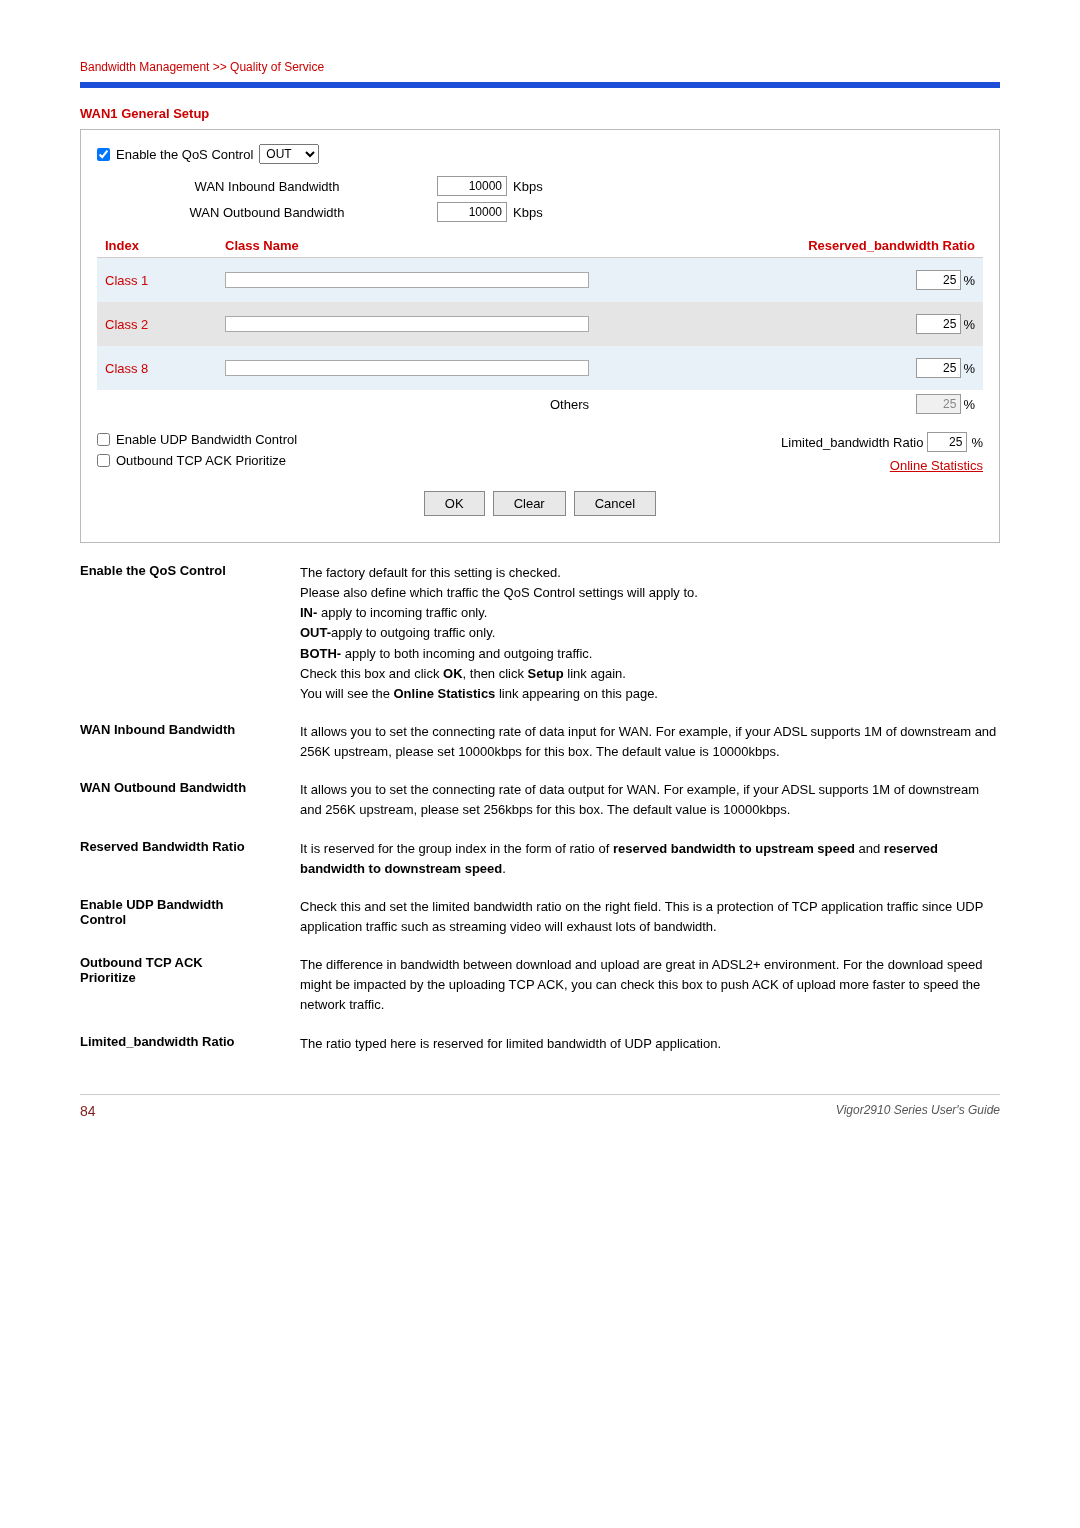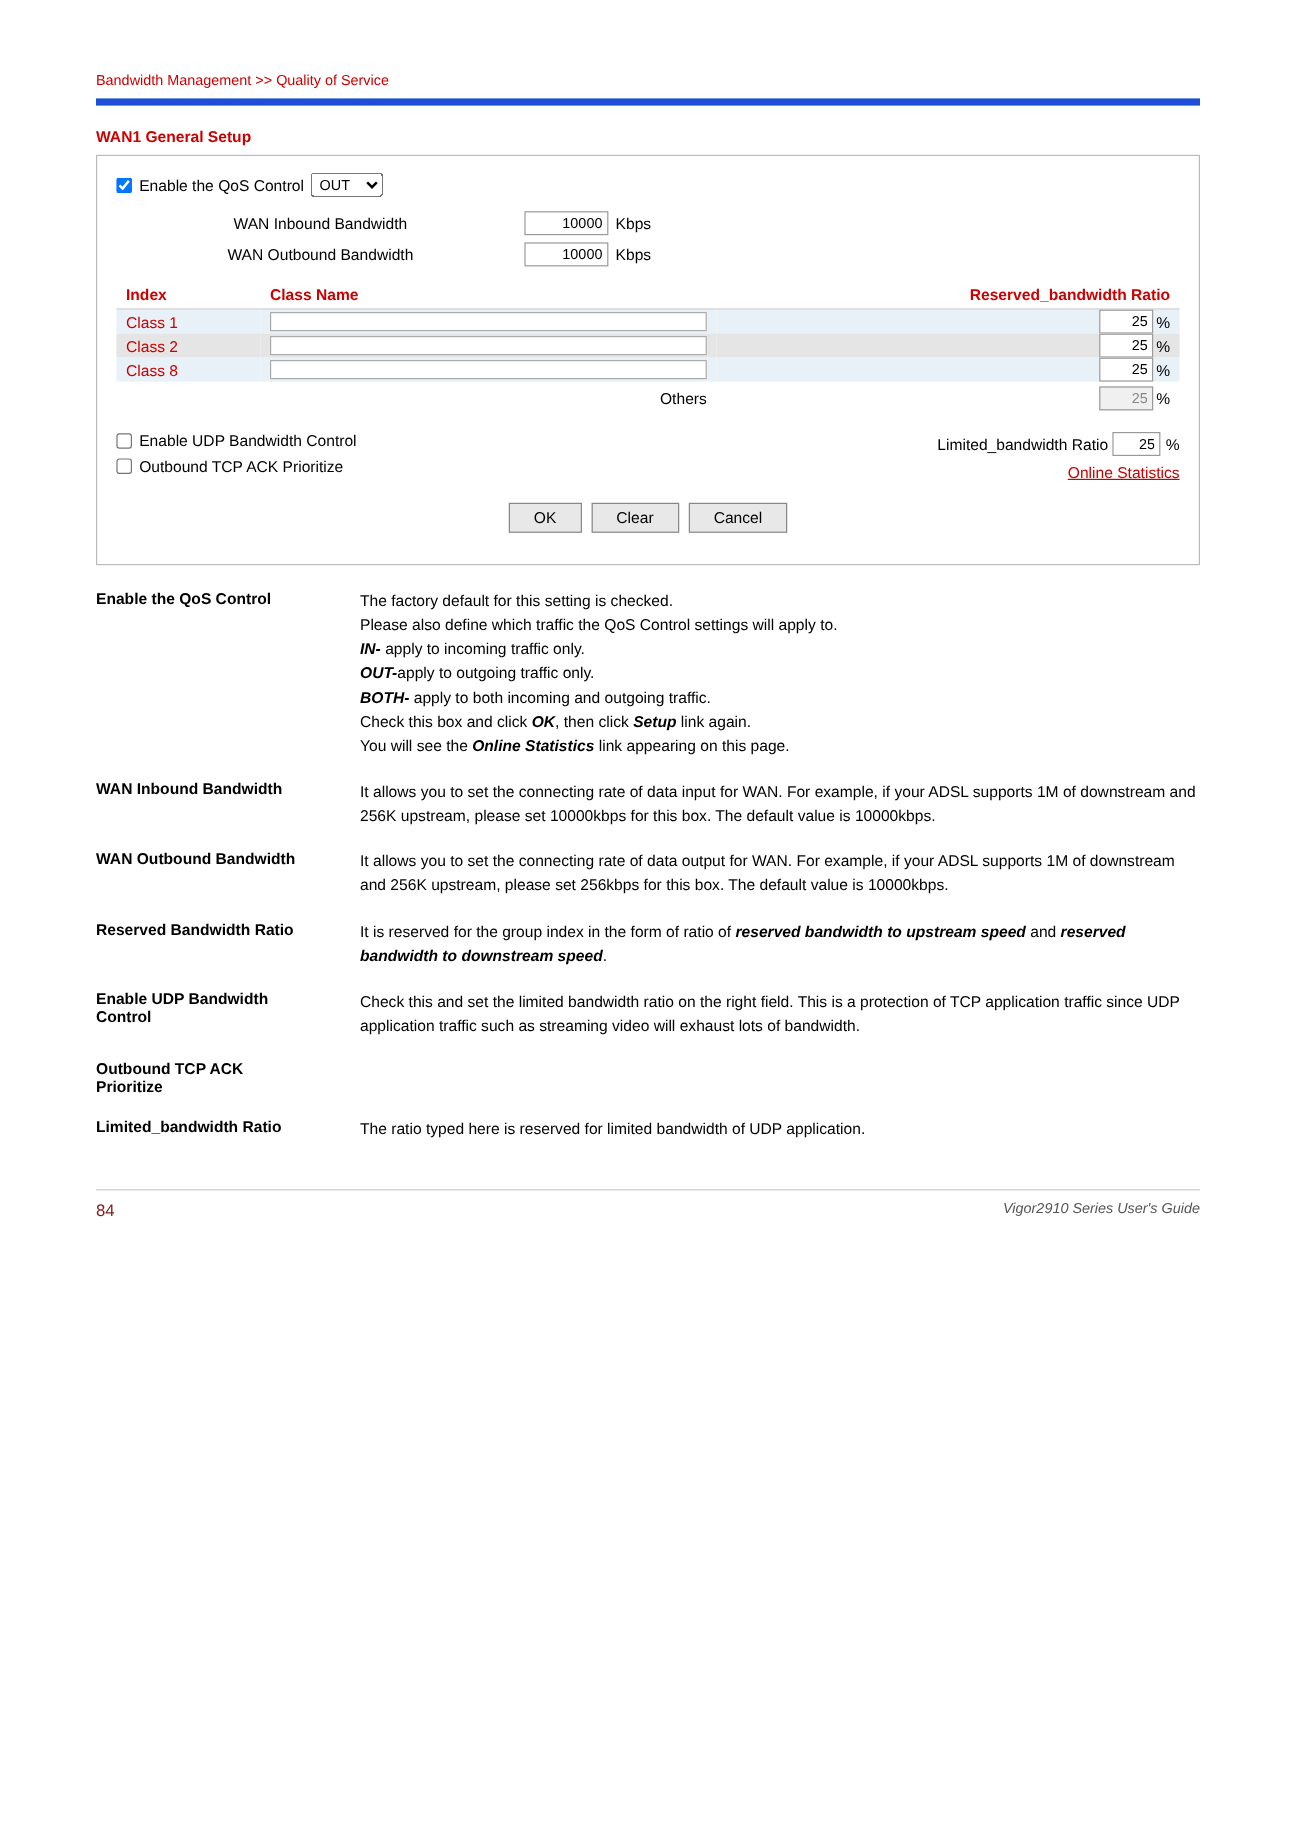--- a/index.html
+++ b/index.html
@@ -71,21 +71,21 @@
       font-weight: bold;
       color: #c00;
       border-bottom: 1px solid #ccc;
       padding: 4px 8px;
       font-size: 13px;
     }
     .table-header-row td:first-child { width: 120px; }
     .table-header-row td:nth-child(2) { width: 380px; }
     .table-header-row td:nth-child(3) { text-align: right; }
     .class-row td {
-      padding: 0 8px;
+      padding: 12px 8px;
       font-size: 13px;
     }
     .class-row.odd { background: #e8f0f8; }
     .class-row.even { background: #e5e5e5; }
     .class-name { color: #c00; }
     .ratio-cell {
       display: flex;
       align-items: center;
       justify-content: flex-end;
       gap: 2px;
@@ -182,21 +182,21 @@
       font-size: 13px;
       min-width: 220px;
       max-width: 220px;
       padding-right: 16px;
       flex-shrink: 0;
     }
     .help-def {
       font-size: 13px;
       line-height: 1.55;
     }
-    .help-def b { font-weight: bold; font-style: italic; }
+    .help-def b { font-weight: bold; }
     .footer {
       display: flex;
       justify-content: space-between;
       margin-top: 40px;
       font-size: 12px;
       color: #555;
       border-top: 1px solid #ccc;
       padding-top: 8px;
     }
     .page-number { font-size: 14px; color: #7f1d1d; }
@@ -355,20 +355,23 @@
 
   <div class="help-row">
     <div class="help-term">Enable UDP Bandwidth<br>Control</div>
     <div class="help-def">
       Check this and set the limited bandwidth ratio on the right field. This is a protection of TCP application traffic since UDP application traffic such as streaming video will exhaust lots of bandwidth.
     </div>
   </div>
 
   <div class="help-row">
     <div class="help-term">Outbound TCP ACK<br>Prioritize</div>
+    <div class="help-def">
+      The difference in bandwidth between download and upload are great in ADSL2+ environment. For the download speed might be impacted by the uploading TCP ACK, you can check this box to push ACK of upload more faster to speed the network traffic.
+    </div>
   </div>
 
   <div class="help-row">
     <div class="help-term">Limited_bandwidth Ratio</div>
     <div class="help-def">
       The ratio typed here is reserved for limited bandwidth of UDP application.
     </div>
   </div>
 
 </div>

